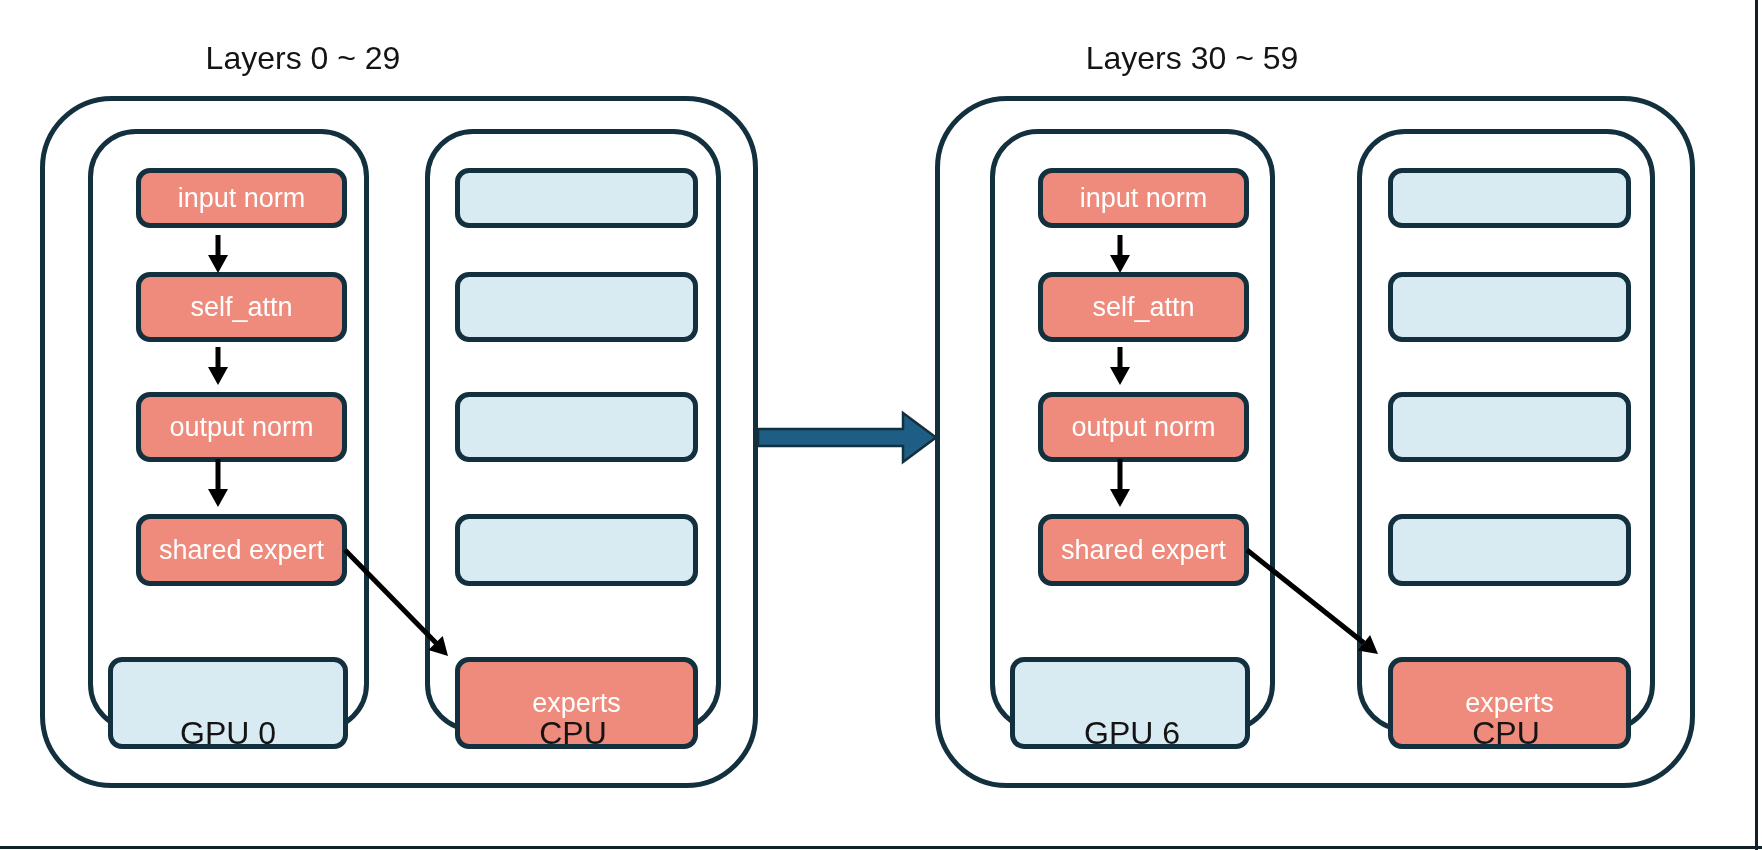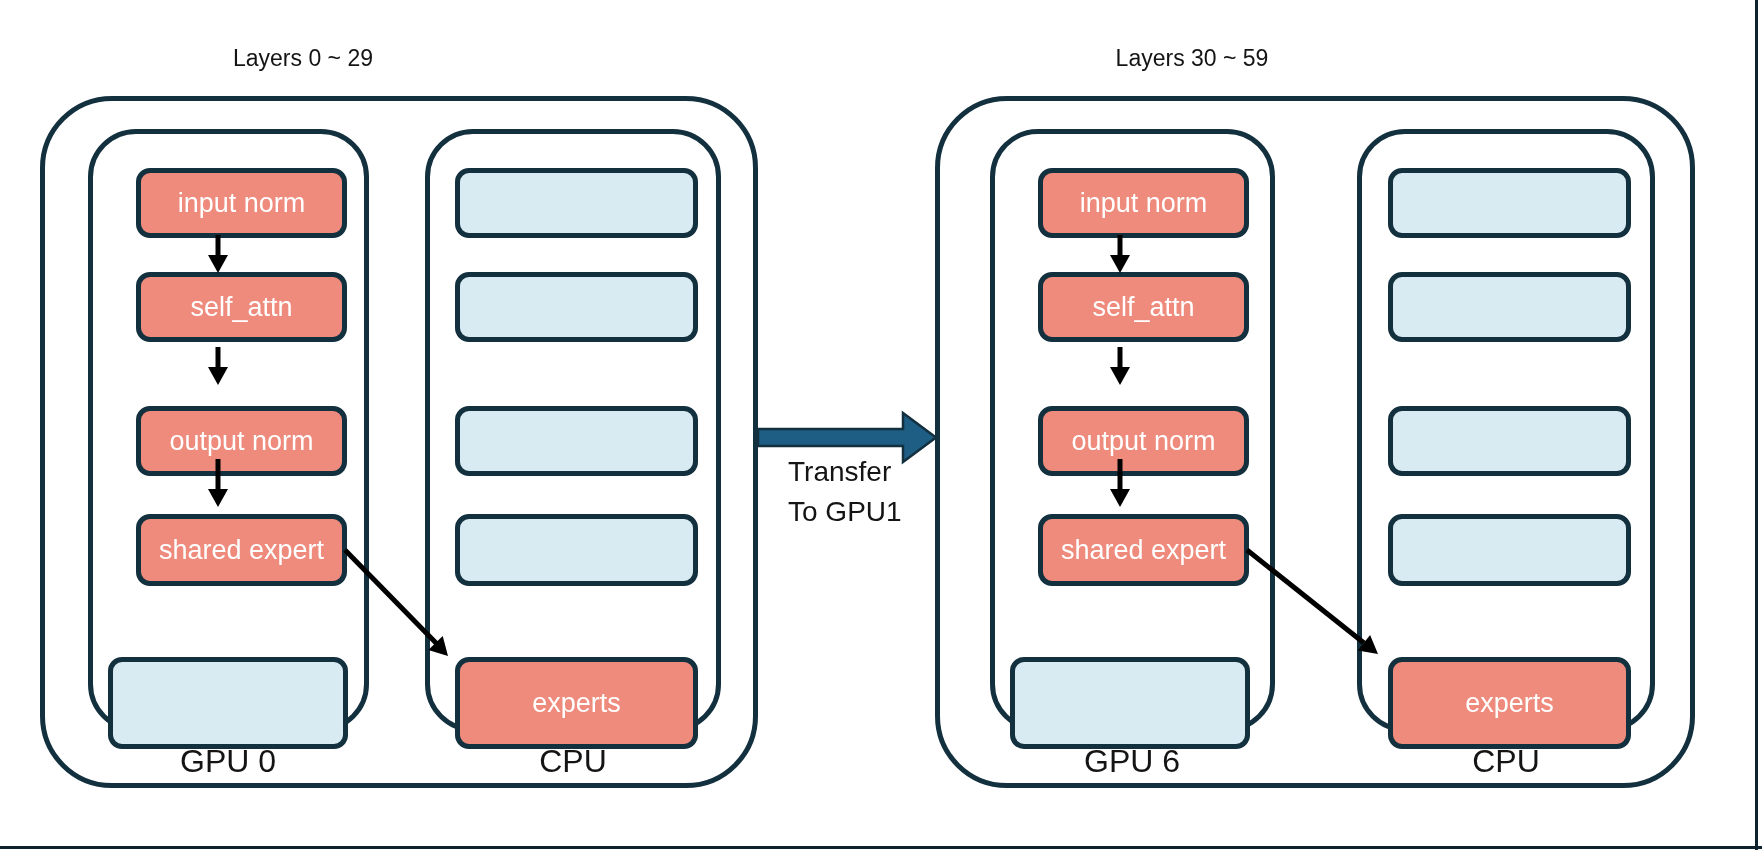--- a/index.html
+++ b/index.html
@@ -2,59 +2,59 @@
 <html style="--background: #ffffff; --border-navy: #13303f; --box-salmon: #ee8b7c; --box-blue: #d8eaf2; --arrow-black: #000000; --transfer-blue: #1e5d84; --text-dark: #141414; --text-white: #ffffff; --slide-edge: #10212e;"><head>
 <meta charset="utf-8">
 <style>
   html,body{margin:0;padding:0;background:#fff;}
   #canvas{
     position:relative;width:1762px;height:850px;background:var(--background,#fff);
     overflow:hidden;font-family:"Liberation Sans",sans-serif;
   }
   .title{
     position:absolute;top:38px;height:40px;width:300px;line-height:40px;
-    text-align:center;font-size:23px;color:var(--text-dark);white-space:nowrap;
+    text-align:center;font-size:32px;color:var(--text-dark);white-space:nowrap;
   }
   .group{
     position:absolute;top:96px;height:692px;
     border:5px solid var(--border-navy);border-radius:72px;background:#fff;box-sizing:border-box;
   }
   .col{
     position:absolute;top:28px;height:603px;
     border:5px solid var(--border-navy);border-radius:48px;background:#fff;box-sizing:border-box;
   }
   .mbox{
     position:absolute;border:5px solid var(--border-navy);border-radius:14px;box-sizing:border-box;
     display:flex;align-items:center;justify-content:center;
     font-size:27px;color:var(--text-white);white-space:nowrap;
   }
   .salmon{background:var(--box-salmon);}
   .blue{background:var(--box-blue);}
-  .r1{top:67px;height:70px}.r2{top:171px;height:70px}.r3{top:305px;height:70px}
+  .r1{top:67px;height:60px}.r2{top:171px;height:70px}.r3{top:291px;height:70px}
   .r4{top:413px;height:72px}.r5{top:556px;height:92px}
   
   .g0{left:40px;width:718px;}
   .g0 .gpu-col{left:43px;width:281px;}
   .g0 .cpu-col{left:380px;width:296px;}
   .g0 .gpu-box{left:91px;width:211px;}
   .g0 .gpu-empty{left:63px;width:240px;}
   .g0 .cpu-box{left:410px;width:243px;}
   .g0 .gpu-label{left:83px;}
   .g0 .cpu-label{left:428px;}
   
   .g1{left:935px;width:760px;}
   .g1 .gpu-col{left:50px;width:285px;}
   .g1 .cpu-col{left:417px;width:298px;}
   .g1 .gpu-box{left:98px;width:211px;}
   .g1 .gpu-empty{left:70px;width:240px;}
   .g1 .cpu-box{left:448px;width:243px;}
   .g1 .gpu-label{left:92px;}
   .g1 .cpu-label{left:466px;}
   .device-label{
-    position:absolute;top:640px;height:40px;width:200px;line-height:40px;
+    position:absolute;top:612px;height:40px;width:200px;line-height:40px;
     text-align:center;font-size:32px;color:var(--text-dark);white-space:nowrap;
   }
   #arrow-layer{position:absolute;left:0;top:0;pointer-events:none;}
   .flow{stroke:var(--arrow-black);stroke-width:5;fill:none;}
   .flow-head{fill:var(--arrow-black);stroke:none;}
   .transfer-shape{fill:var(--transfer-blue);stroke:var(--border-navy);stroke-width:2.5;}
   #transfer-label{
     position:absolute;left:788px;top:452px;font-size:28px;line-height:40px;
     color:var(--text-dark);white-space:nowrap;
   }
@@ -144,20 +144,16 @@
     </g>
 
     <g>
       <line class="flow" x1="1247" y1="550" x2="1364" y2="643"></line>
       <polygon class="flow-head" points="1378,654 1357.7,650.6 1370.1,635"></polygon>
     </g>
 
     <polygon class="transfer-shape" points="758,429 903,429 903,413 936,437.5 903,462 903,446 758,446"></polygon>
   </svg>
 
-  <div id="transfer-label">
-    <div>Transfer</div>
-    <div>To GPU1</div>
-  </div>
 
   <div id="slide-edge-bottom" class="slide-edge"></div>
   <div id="slide-edge-right" class="slide-edge"></div>
 </div>
 
 </body></html>

